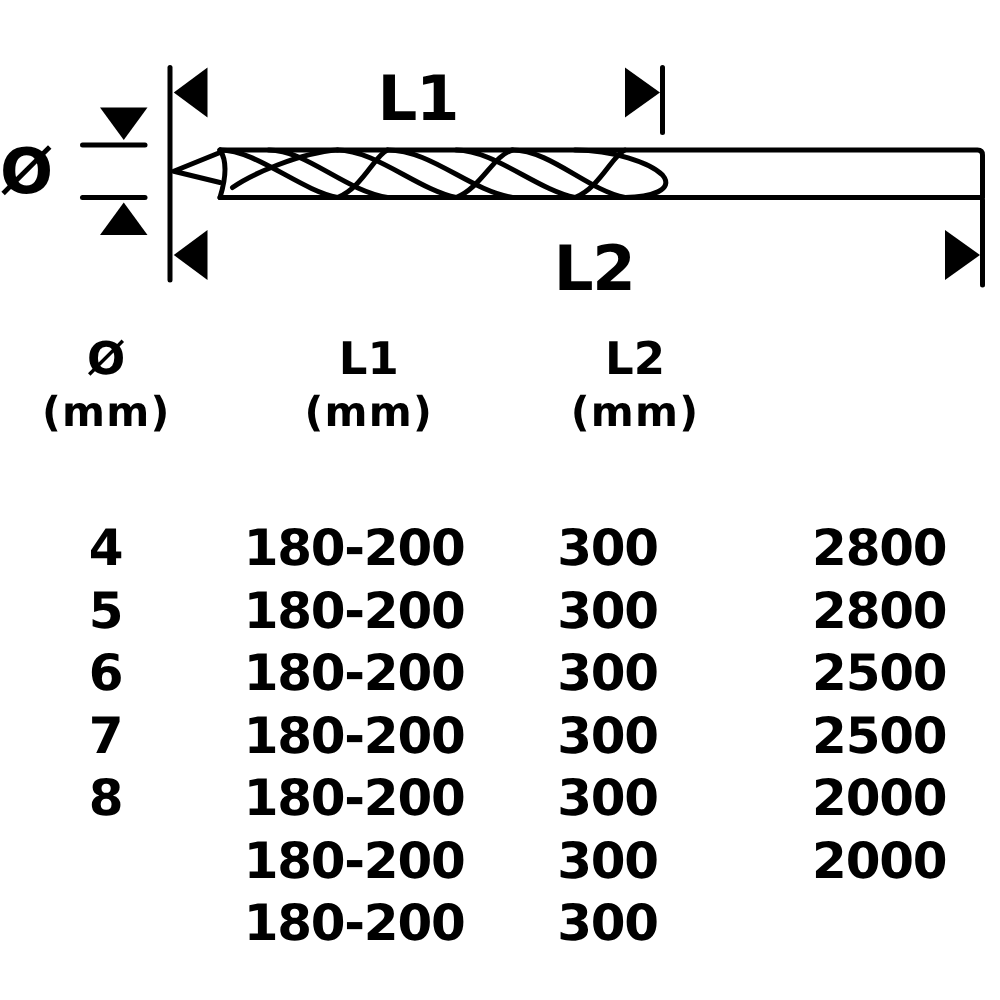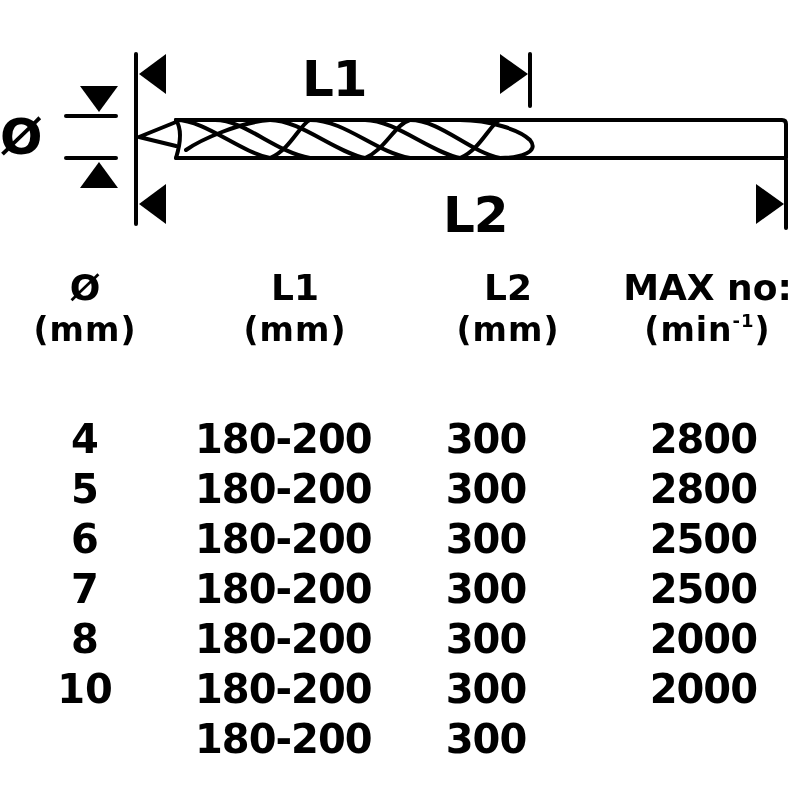--- a/index.html
+++ b/index.html
@@ -88,24 +88,20 @@
       <span class="hdr-unit">(mm)</span>
     </div>
     <div class="hdr-cell h1">
       <span class="hdr-top">L1</span>
       <span class="hdr-unit">(mm)</span>
     </div>
     <div class="hdr-cell h2">
       <span class="hdr-top">L2</span>
       <span class="hdr-unit">(mm)</span>
     </div>
-    <div class="hdr-cell h3">
-      <span class="hdr-top wide">MAX no:</span>
-      <span class="hdr-unit"><span>(min</span><sup>-1</sup><span>)</span></span>
-    </div>
   </div>
 
   <div class="rows">
     <div class="row">
       <span class="c c0">4</span>
       <span class="c c1">180-200</span>
       <span class="c c2">300</span>
       <span class="c c3">2800</span>
     </div>
     <div class="row">
@@ -126,21 +122,20 @@
       <span class="c c2">300</span>
       <span class="c c3">2500</span>
     </div>
     <div class="row">
       <span class="c c0">8</span>
       <span class="c c1">180-200</span>
       <span class="c c2">300</span>
       <span class="c c3">2000</span>
     </div>
     <div class="row">
-      <span class="c c0">10</span>
       <span class="c c1">180-200</span>
       <span class="c c2">300</span>
       <span class="c c3">2000</span>
     </div>
     <div class="row">
       <span class="c c1">180-200</span>
       <span class="c c2">300</span>
     </div>
   </div>
 </div>

